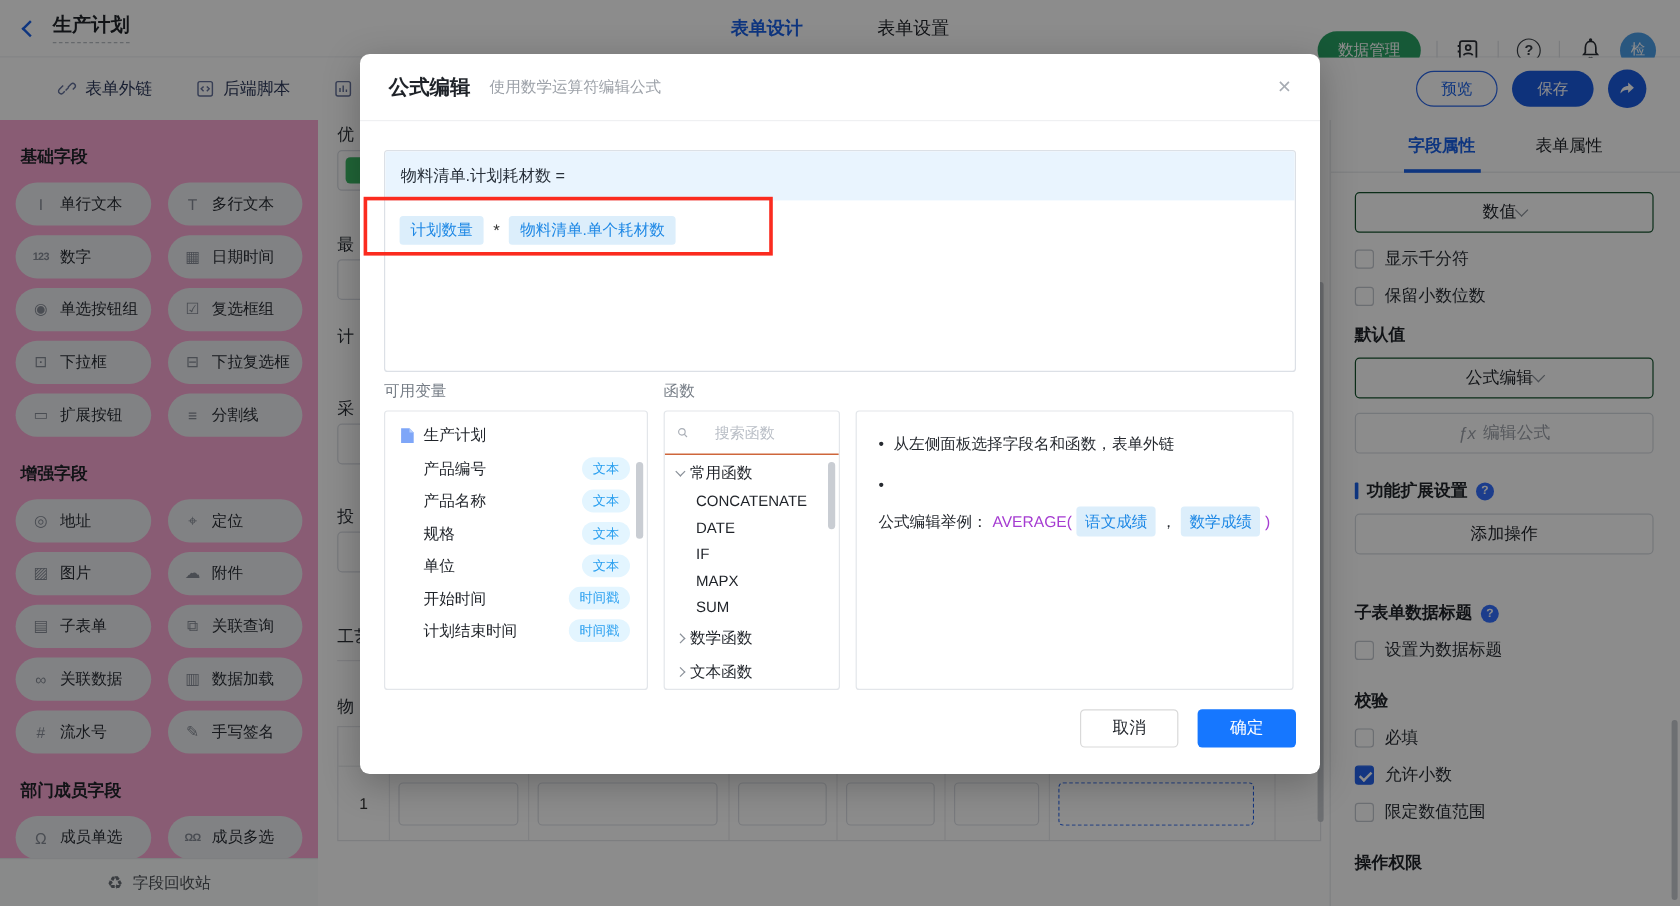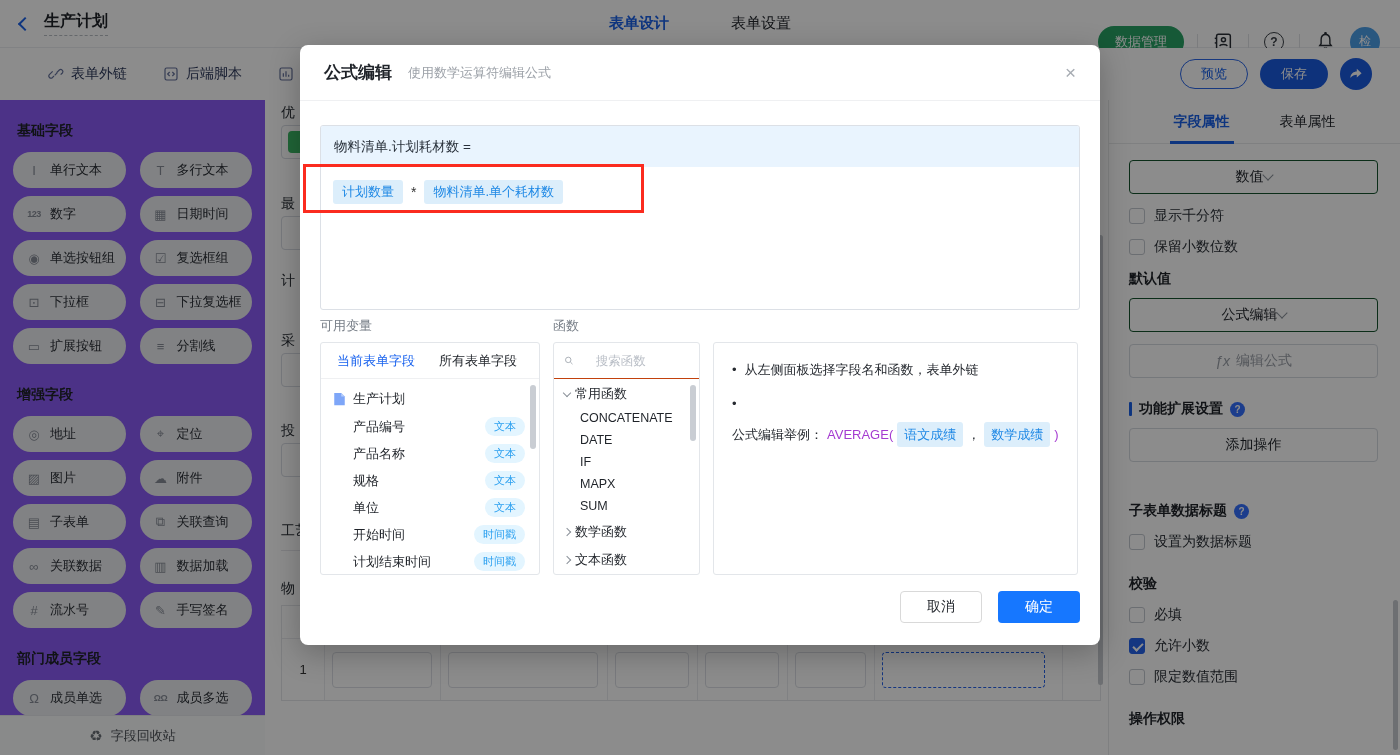--- a/index.html
+++ b/index.html
@@ -32,21 +32,21 @@
   .tool-item svg { stroke:#64719B; }
   .toolbar-right { position:absolute; right:28px; top:10px; display:flex; align-items:center; gap:12px; }
   .btn-outline { min-width:68px; height:30px; border:1px solid #2A66E8; border-radius:15px; color:#1B62E8;
     background:#fff; font-size:13px; display:flex; align-items:center; justify-content:center; padding:0 14px; cursor:pointer; }
   .btn-primary-pill { min-width:68px; height:30px; border-radius:15px; background:#1B5BE0; color:#fff;
     font-size:13px; display:flex; align-items:center; justify-content:center; padding:0 14px; cursor:pointer; }
   .btn-circle { width:32px; height:32px; border-radius:50%; background:#1B5BE0; display:flex;
     align-items:center; justify-content:center; cursor:pointer; }
 
   
-  .left-sidebar { position:absolute; top:100px; left:0; width:265px; height:655px; background:#8b5cf6;
+  .left-sidebar { position:absolute; top:100px; left:0; width:265px; height:655px; background:#f9a8d4;
     padding:14px 13px 56px 13px; overflow:hidden; z-index:1; }
   .section-title { font-size:14px; font-weight:700; color:#1F2329; margin:8px 0 12px 4px; }
   .fgrid { display:grid; grid-template-columns:1fr 1fr; column-gap:14px; row-gap:8px; margin-bottom:22px; }
   .fbtn { height:36px; border-radius:18px; background:#ECEDF0; display:flex; align-items:center;
     padding:0 8px 0 12px; gap:7px; cursor:grab; }
   .fbtn-icon { width:18px; text-align:center; font-size:13px; color:#878D98; flex:none; }
   .fbtn-icon.tiny { font-size:9px; font-weight:700; letter-spacing:-0.5px; }
   .fbtn-label { font-size:13px; color:#2A2F36; white-space:nowrap; }
   .recycle-bar { position:absolute; bottom:0; left:0; width:265px; height:40px; background:#FAFBFC;
     border-top:1px solid #E6E8EB; display:flex; align-items:center; justify-content:center; gap:8px;
@@ -450,24 +450,20 @@
         <span class="chip">计划数量</span>
         <span class="op">*</span>
         <span class="chip">物料清单.单个耗材数</span>
       </div>
     </div>
 
     <span class="m-panel-label" style="left:20px">可用变量</span>
     <span class="m-panel-label" style="left:253px">函数</span>
 
     <div class="m-vars">
-      <div class="m-vars-tabs">
-        <span class="m-vtab active">当前表单字段</span>
-        <span class="m-vtab">所有表单字段</span>
-      </div>
       <div class="m-tree">
         <div class="m-root">
           <svg width="13" height="14" viewBox="0 0 14 16">
             <path d="M1 1 H9 L13 5 V15 H1 Z" fill="#7EA6F8"></path>
             <path d="M9 1 L13 5 H9 Z" fill="#B9D0FB"></path>
           </svg>
           <span>生产计划</span>
         </div>
         <div class="m-field-row">
           <span>产品编号</span>

